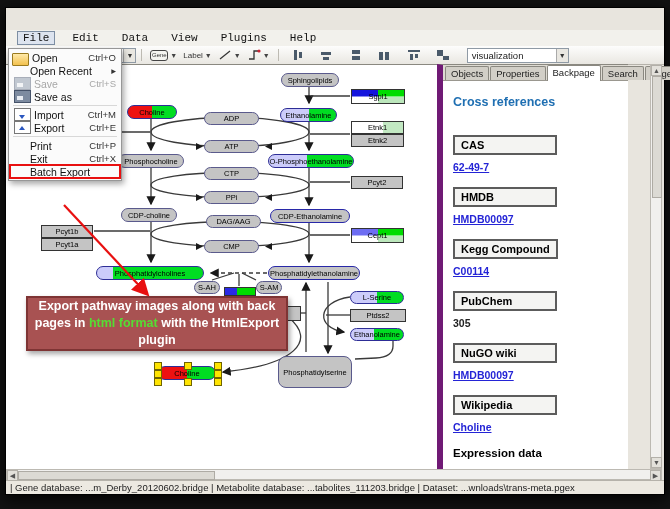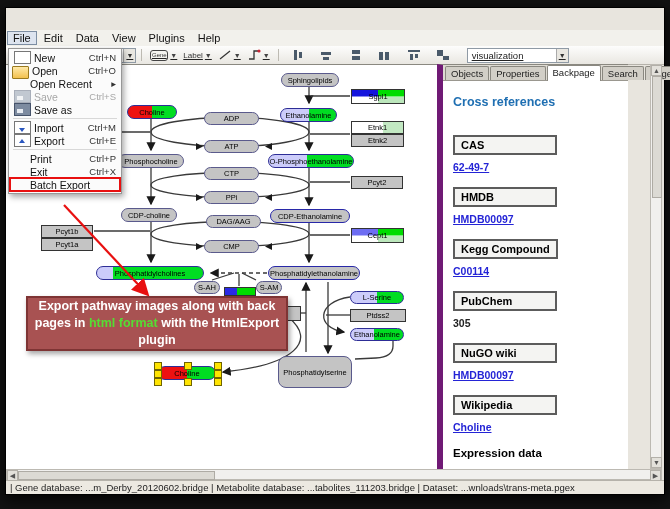--- a/index.html
+++ b/index.html
@@ -12,26 +12,26 @@
             background:linear-gradient(#5a5a5a,#2d2d2d 45%,#191919);display:flex;align-items:center;
             color:#fff;font-size:11px;padding-left:6px;box-sizing:border-box;}
   .appicon{width:13px;height:13px;border-radius:3px;margin-right:6px;
            background:linear-gradient(135deg,#3dba4e 0 50%,#2d6fd0 50% 100%);border:1px solid #0e3e12;}
   .wbtns{position:absolute;right:6px;top:3px;display:flex;gap:4px;}
   .wbtn{width:22px;height:14px;font-size:9px;line-height:14px;text-align:center;color:#8a8a8a;
         background:#242424;border:1px solid #3c3c3c;border-radius:2px;}
   
   .menubar{position:absolute;left:0;top:22px;right:0;height:16px;background:#f2f1ec;
            border-bottom:1px solid #c9c6bf;display:flex;align-items:center;font-size:11px;color:#111;}
-  .menubar .mitem{padding:1px 6px;margin-left:1px;}
+  .menubar .mitem{padding:1px 6px;margin-left:11px;font-family:Liberation Mono, monospace;}
   .menubar .mitem.active{background:#dde4ef;border:1px solid #7d8ea3;padding:0 5px;}
   
   .toolbar{position:absolute;left:0;top:38px;right:0;height:18px;
            background:linear-gradient(#fdfdfc,#e9e7e1);border-bottom:1px solid #b5b2aa;
-           display:flex;align-items:center;font-size:10px;color:#222;text-decoration:underline;}
+           display:flex;align-items:center;font-size:10px;color:#222;}
   .tsep{width:1px;height:12px;background:#bdbab2;margin:0 5px;}
   .combo{height:13px;background:#fff;border:1px solid #8f9aa5;display:flex;align-items:center;
          font-size:9.5px;padding-left:4px;position:relative;}
   .combo .car{margin-left:auto;width:11px;height:100%;background:#e9e7e1;border-left:1px solid #aaa;
               font-size:7px;display:flex;align-items:center;justify-content:center;color:#333;}
   .tbtn{height:14px;display:flex;align-items:center;padding:0 2px;margin:0 1px;color:#333;}
   .tbtn svg{display:block}
   .dn-ico{width:16px;height:9px;border:1px solid #444;border-radius:3px;font-size:6px;
           display:flex;align-items:center;justify-content:center;background:#f4f4f0;}
   .ddar{font-size:7px;color:#444;margin-left:2px;}
@@ -375,25 +375,20 @@
     <span class="arr" style="right:0;top:0;">▶</span>
     <span class="thumb" style="left:11px;top:1px;width:195px;height:7px;"></span>
   </div>
 
   <div class="statusbar">
     <span>| Gene database: ...m_Derby_20120602.bridge | Metabolite database: ...tabolites_111203.bridge | Dataset: ...wnloads\trans-meta.pgex</span>
   </div>
 
   <div class="menu-panel" id="filemenu">
       <div class="mrow">
-        <span class="ic ic-new-document-icon"></span>
-        <span class="lbl">New</span>
-        <span class="sc">Ctrl+N</span>
-      </div>
-      <div class="mrow">
         <span class="ic ic-open-folder-icon"></span>
         <span class="lbl">Open</span>
         <span class="sc">Ctrl+O</span>
       </div>
       <div class="mrow">
         <span class="ic"></span>
         <span class="lbl">Open Recent</span>
         <span class="sc">▸</span>
       </div>
       <div class="mrow disabled">

